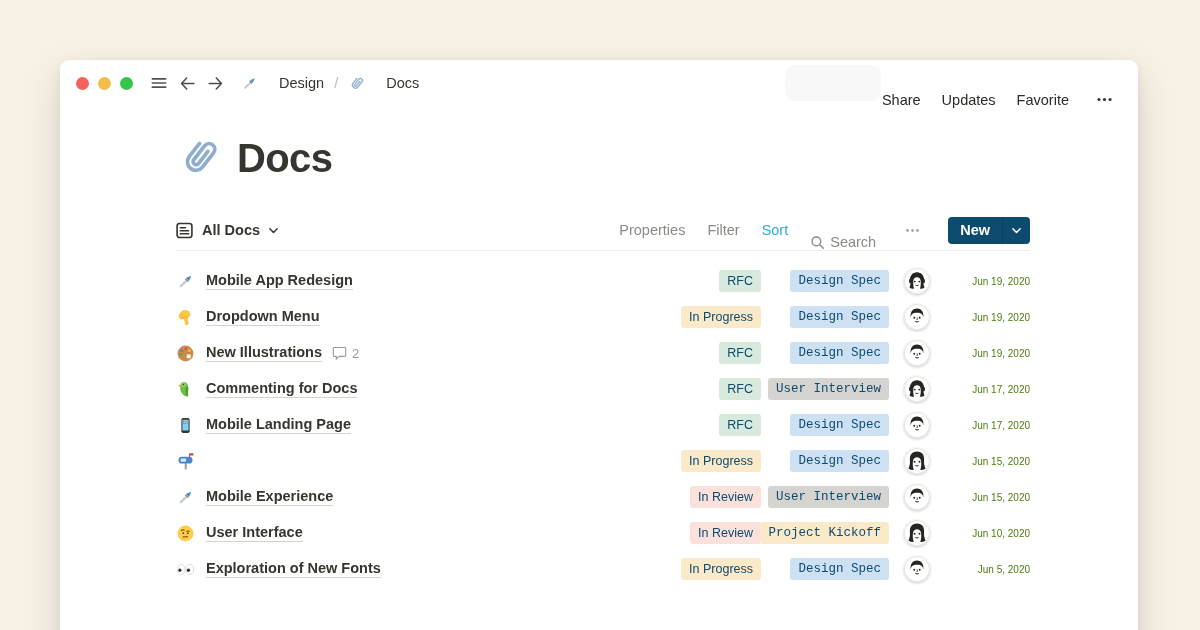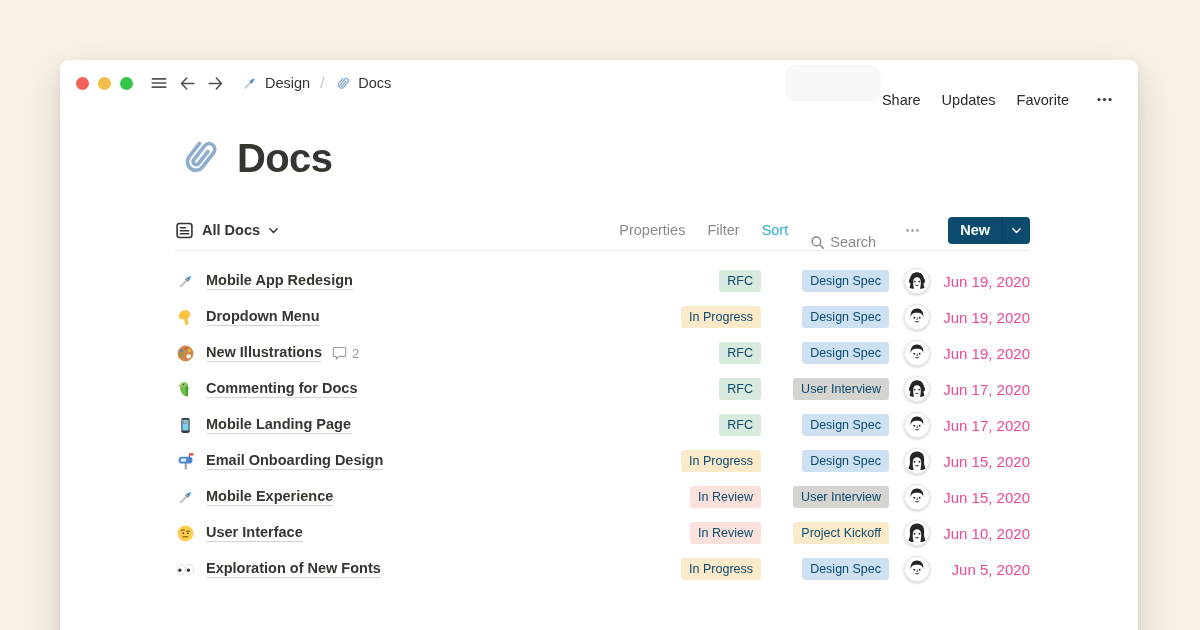--- a/index.html
+++ b/index.html
@@ -15,21 +15,21 @@
     position:absolute; left:60px; top:60px; width:1078px; height:640px;
     background:#FFFFFF; border-radius:9px;
     box-shadow:0 14px 40px rgba(0,0,0,.13), 0 4px 12px rgba(0,0,0,.07);
   }
   
   .titlebar { display:flex; align-items:center; height:46px; padding:0 20px 0 16px; position:relative; }
   .traffic { display:flex; gap:9px; margin-right:12px; }
   .light { width:13px; height:13px; border-radius:50%; cursor:pointer; }
   .tb-icon { width:24px; height:24px; display:flex; align-items:center; justify-content:center; margin:0 2px; cursor:pointer; }
   .breadcrumb { display:flex; align-items:center; gap:4px; margin-left:8px; font-size:14.5px; }
-  .crumb { display:flex; align-items:center; gap:7px; cursor:pointer; padding:2px 4px; border-radius:3px; }
+  .crumb { display:flex; align-items:center; gap:21px; cursor:pointer; padding:2px 4px; border-radius:3px; }
   .crumb-icon svg { width:17px; height:17px; }
   .sep { color:#BDBCB8; margin:0 2px; }
   .ghost { position:absolute; left:725px; top:5px; width:96px; height:36px; background:rgba(55,53,47,0.035); border-radius:10px; }
   .actions { margin-left:auto; display:flex; align-items:center; gap:21px; font-size:14.5px; color:#2B2A27; }
   .actions > span { cursor:pointer;margin-top:33px; }
   
   .content { padding:28px 108px 0 115px; }
   .page-title-row { display:flex; align-items:flex-end; gap:15px; }
   .page-icon svg { width:47px; height:47px; }
   h1.page-title { margin:0; font-size:40px; line-height:1.15; font-weight:700; letter-spacing:-0.6px; color:#37352F; }
@@ -55,25 +55,25 @@
   .row-icon { width:20px; margin-right:11px; display:flex; justify-content:center; }
   .row-icon svg { width:19px; height:19px; }
   .row-title {
     font-size:14.5px; font-weight:600; color:#37352F; text-decoration:none;
     border-bottom:1px solid rgba(55,53,47,0.22); padding-bottom:1px; white-space:nowrap;
   }
   .comment { display:flex; align-items:center; gap:5px; margin-left:10px; color:#9C9B97; font-size:13px; }
   .comment svg { width:15px; height:15px; }
   .meta { margin-left:auto; display:flex; align-items:center; }
   .col-status { width:102px; display:flex; justify-content:flex-end; }
-  .col-type { width:114px; display:flex; justify-content:flex-end; margin-left:14px; }
+  .col-type { width:114px; display:flex; justify-content:flex-end; margin-left:14px;font-family:Liberation Mono, monospace; }
   .tag { font-size:12.5px; line-height:17px; padding:2.5px 8px; border-radius:3px; color:#0c4a6e; white-space:nowrap; }
   .avatar { width:26px; height:26px; margin-left:15px; border-radius:50%; box-shadow:0 1px 3px rgba(0,0,0,0.22); background:#fff; }
   .avatar svg { width:26px; height:26px; }
-  .date { width:88px; margin-left:12px; text-align:right; font-size:15px; color:#ec4899; white-space:nowrap; }
+  .date { width:88px; margin-left:12px; text-align:right; font-size:10px; color:#4d7c0f; white-space:nowrap; }
 </style>
 </head>
 <body>
 
 <svg width="0" height="0" style="position:absolute" aria-hidden="true">
   <defs>
     <symbol id="i-hamburger" viewBox="0 0 24 24">
       <g stroke="#55534E" stroke-width="2" stroke-linecap="round">
         <line x1="4" y1="7" x2="20" y2="7"></line>
           <line x1="4" y1="12" x2="20" y2="12"></line>
@@ -435,21 +435,20 @@
             </span>
             <span class="date">Jun 17, 2020</span>
           </span>
         </div>
         <div class="row">
           <span class="row-icon">
             <svg viewBox="0 0 24 24">
               <use href="#i-mailbox"></use>
             </svg>
           </span>
-          <a class="row-title">Email Onboarding Design</a>
           <span class="meta">
             <span class="col-status">
               <span class="tag" style="background: rgb(251, 234, 202);">In Progress</span>
             </span>
             <span class="col-type">
               <span class="tag" style="background: rgb(205, 225, 243);">Design Spec</span>
             </span>
             <span class="avatar">
               <svg viewBox="0 0 26 26">
                 <use href="#av-woman"></use>

